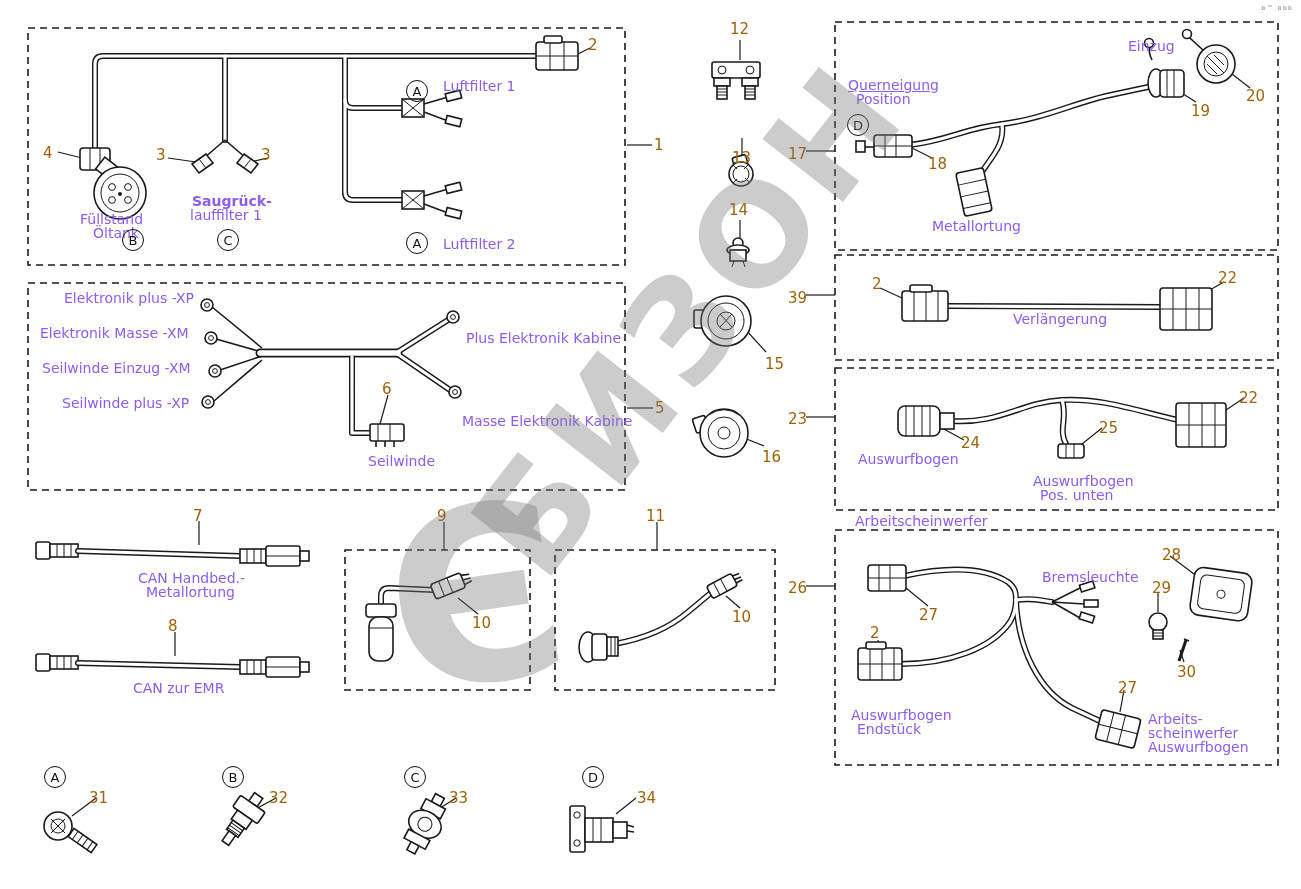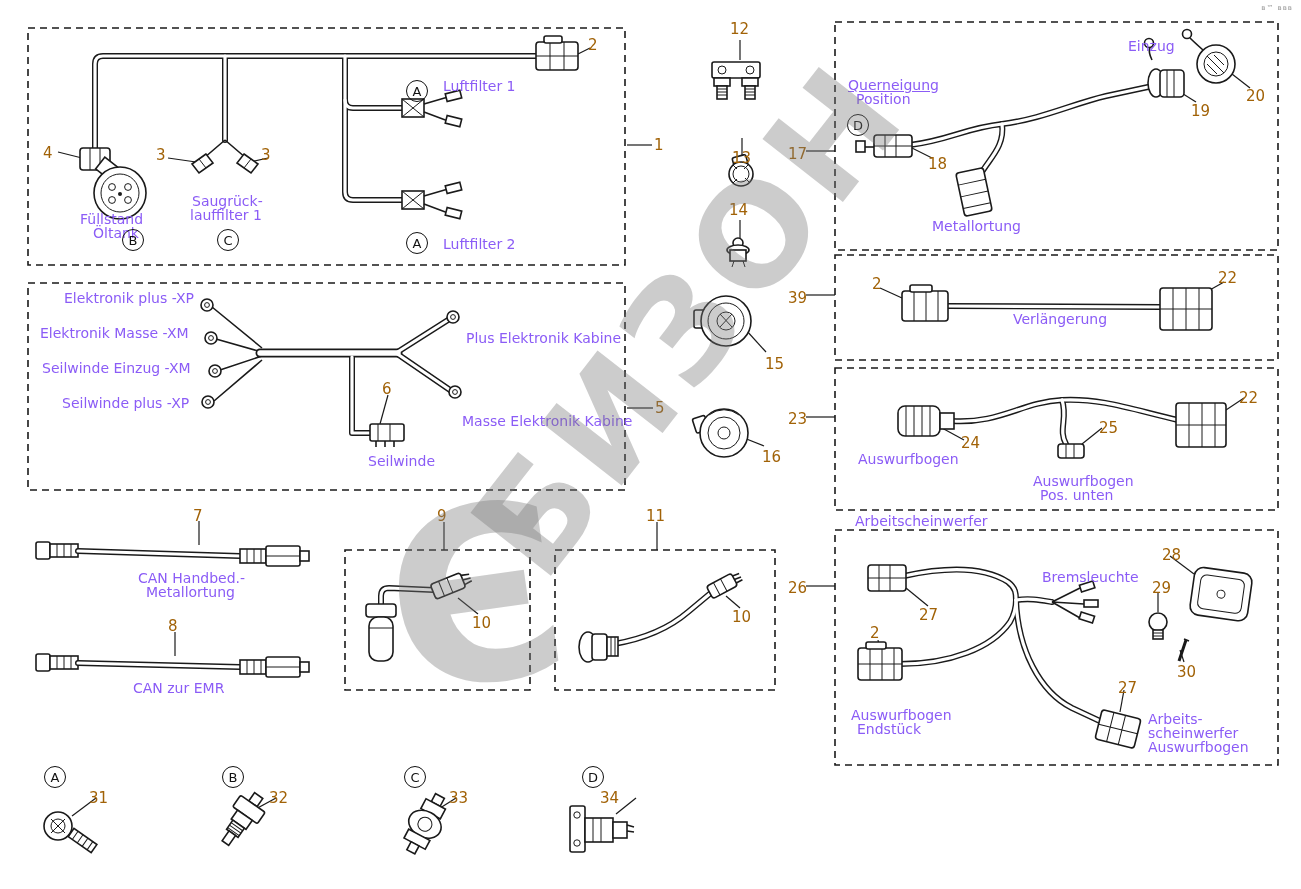--- a/index.html
+++ b/index.html
@@ -403,21 +403,21 @@
   <div class="num" style="left:43px;top:144px;">4</div>
   <div class="num" style="left:156px;top:146px;">3</div>
   <div class="num" style="left:261px;top:146px;">3</div>
   <div class="circ" style="left:406px;top:80px;">A</div>
   <div class="lbl" style="left:443px;top:78px;">Luftfilter 1</div>
   <div class="circ" style="left:406px;top:232px;">A</div>
   <div class="lbl" style="left:443px;top:236px;">Luftfilter 2</div>
   <div class="lbl" style="left:80px;top:211px;">Füllstand</div>
   <div class="lbl" style="left:93px;top:225px;">Öltank</div>
   <div class="circ" style="left:122px;top:229px;">B</div>
-  <div class="lbl" style="left:192px;top:193px;">Saugrück-</div>
+  <div class="lbl" style="left:192px;top:193px;font-weight:bold;">Saugrück-</div>
   <div class="lbl" style="left:190px;top:207px;">lauffilter 1</div>
   <div class="circ" style="left:217px;top:229px;">C</div>
 
   <div class="num" style="left:655px;top:399px;">5</div>
   <div class="num" style="left:382px;top:380px;">6</div>
   <div class="lbl" style="left:64px;top:290px;">Elektronik plus -XP</div>
   <div class="lbl" style="left:40px;top:325px;">Elektronik Masse -XM</div>
   <div class="lbl" style="left:42px;top:360px;">Seilwinde Einzug -XM</div>
   <div class="lbl" style="left:62px;top:395px;">Seilwinde plus -XP</div>
   <div class="lbl" style="left:466px;top:330px;">Plus Elektronik Kabine</div>
@@ -479,19 +479,19 @@
   <div class="lbl" style="left:1148px;top:725px;">scheinwerfer</div>
   <div class="lbl" style="left:1148px;top:739px;">Auswurfbogen</div>
 
   <div class="circ" style="left:44px;top:766px;">A</div>
   <div class="num" style="left:89px;top:789px;">31</div>
   <div class="circ" style="left:222px;top:766px;">B</div>
   <div class="num" style="left:269px;top:789px;">32</div>
   <div class="circ" style="left:404px;top:766px;">C</div>
   <div class="num" style="left:449px;top:789px;">33</div>
   <div class="circ" style="left:582px;top:766px;">D</div>
-  <div class="num" style="left:600px;top:789px;">34</div>
+  <div class="num" style="left:637px;top:789px;">34</div>
 
   <div class="wm-logo">Є</div>
   <div class="wm-text">БИЗОН</div>
   <div class="corner">в™ ввв</div>
 
 </div>
 
 </body></html>

